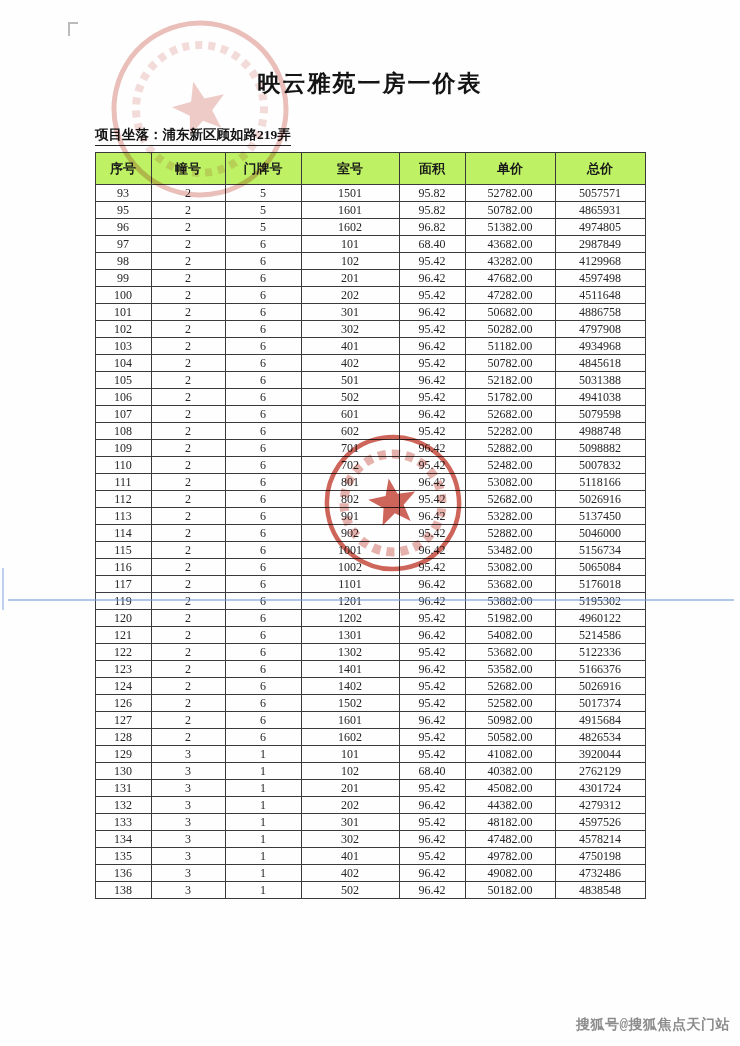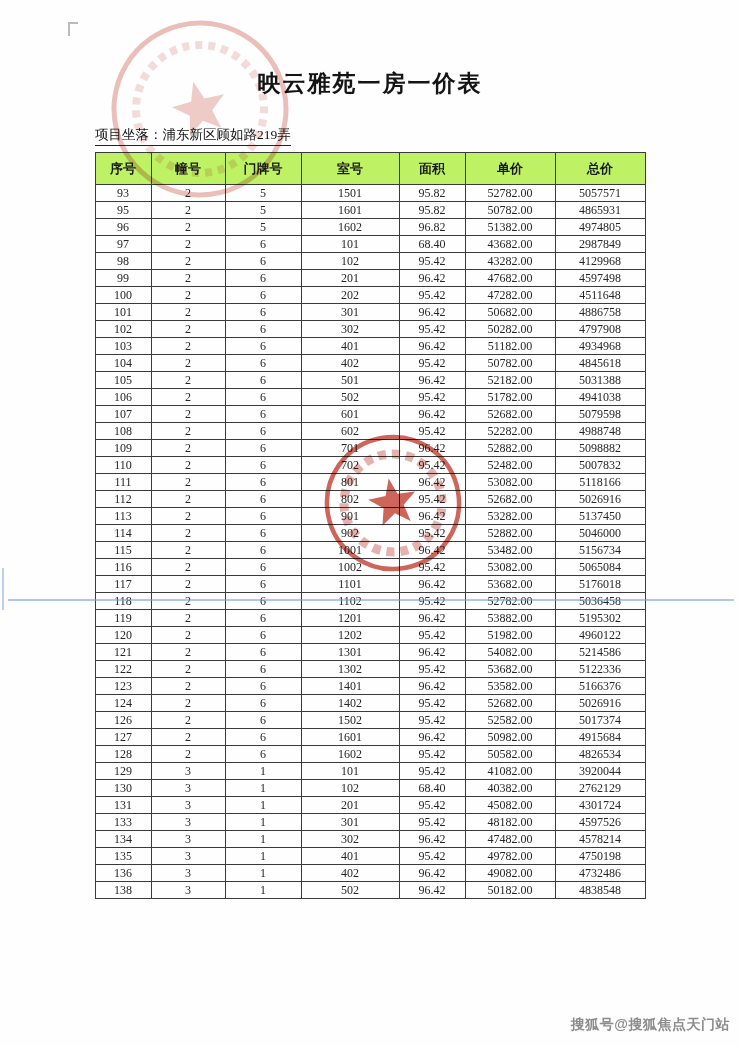--- a/index.html
+++ b/index.html
@@ -23,21 +23,21 @@
     font-size: 23px;
     font-weight: bold;
     letter-spacing: 2px;
     color: #141414;
     line-height: 28px;
   }
   .location-line {
     width: 550px;
     margin: 28px auto 6px auto;
     font-size: 13.5px;
-    font-weight: normal;
+    font-weight: bold;
     color: #141414;
   }
   .location-line span {
     display: inline-block;
     border-bottom: 1.5px solid #222;
     padding-bottom: 1px;
   }
   table.price-table {
     width: 550px;
     margin: 4px auto 0 auto;
@@ -93,21 +93,21 @@
     position: absolute;
     left: 68px; top: 22px;
     width: 10px; height: 14px;
     border-left: 2px solid rgba(120,120,120,0.5);
     border-top: 2px solid rgba(120,120,120,0.5);
     z-index: 2;
   }
   .watermark {
     position: absolute;
     right: 10px; bottom: 12px;
-    font-family: Liberation Sans, sans-serif;
+    font-family: Liberation Mono, monospace;
     font-size: 14px;
     font-weight: bold;
     color: #8c8c8c;
     letter-spacing: 0.5px;
     z-index: 4;
   }
 </style>
 </head>
 <body>
 
@@ -359,29 +359,20 @@
         <tr>
           <td>117</td>
           <td>2</td>
           <td>6</td>
           <td>1101</td>
           <td>96.42</td>
           <td>53682.00</td>
           <td>5176018</td>
         </tr>
         <tr>
-          <td>118</td>
-          <td>2</td>
-          <td>6</td>
-          <td>1102</td>
-          <td>95.42</td>
-          <td>52782.00</td>
-          <td>5036458</td>
-        </tr>
-        <tr>
           <td>119</td>
           <td>2</td>
           <td>6</td>
           <td>1201</td>
           <td>96.42</td>
           <td>53882.00</td>
           <td>5195302</td>
         </tr>
         <tr>
           <td>120</td>
@@ -474,20 +465,29 @@
           <td>2762129</td>
         </tr>
         <tr>
           <td>131</td>
           <td>3</td>
           <td>1</td>
           <td>201</td>
           <td>95.42</td>
           <td>45082.00</td>
           <td>4301724</td>
+        </tr>
+        <tr>
+          <td>132</td>
+          <td>3</td>
+          <td>1</td>
+          <td>202</td>
+          <td>96.42</td>
+          <td>44382.00</td>
+          <td>4279312</td>
         </tr>
         <tr>
           <td>133</td>
           <td>3</td>
           <td>1</td>
           <td>301</td>
           <td>95.42</td>
           <td>48182.00</td>
           <td>4597526</td>
         </tr>

